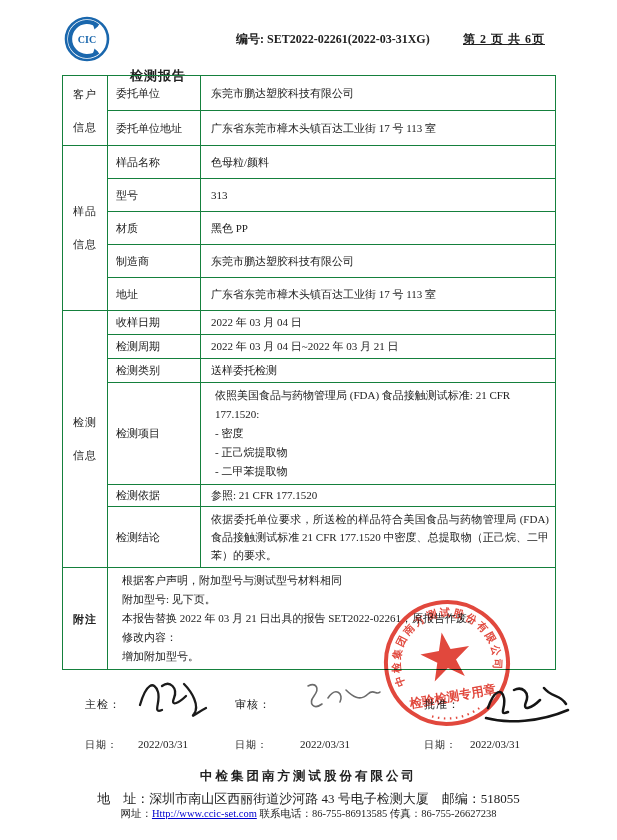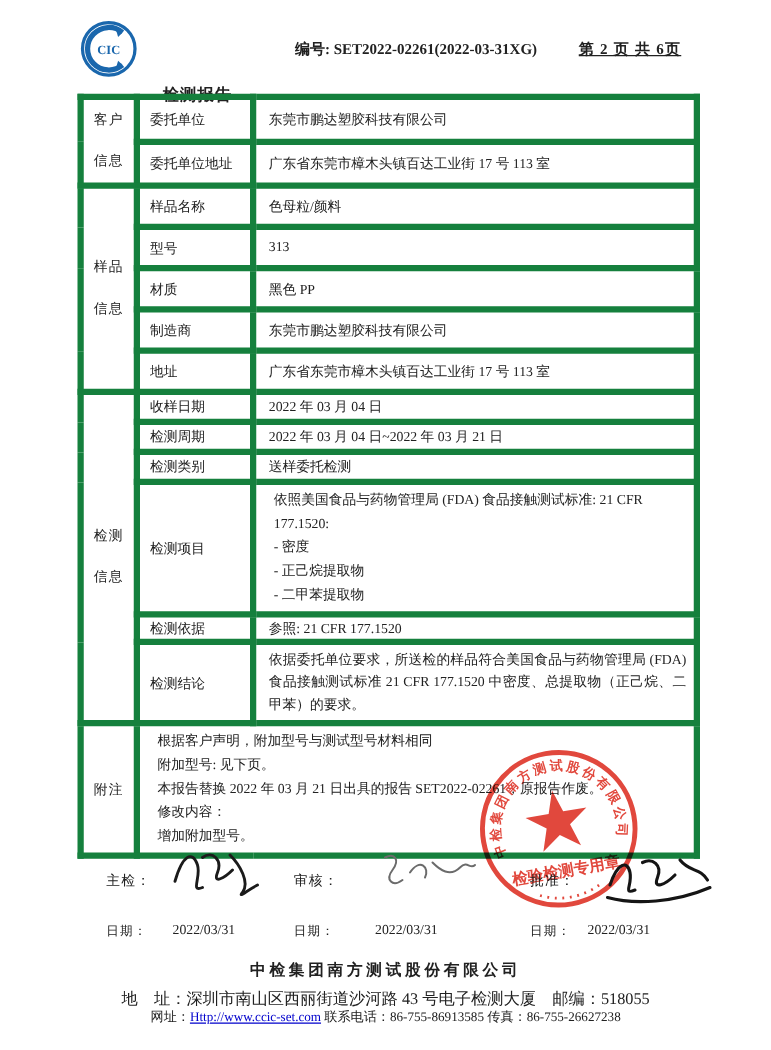--- a/index.html
+++ b/index.html
@@ -14,30 +14,30 @@
 
   
   .hdr-logo { position:absolute; left:62px; top:15px; width:50px; height:48px; }
   .hdr-title { position:absolute; left:130px; top:31px; font-size:13px; font-weight:bold; letter-spacing:1px;margin-top:36px; }
   .hdr-no { position:absolute; left:236px; top:31px; font-size:12px; font-weight:bold; }
   .hdr-page { position:absolute; left:463px; top:31px; font-size:12px; font-weight:bold; letter-spacing:1px;text-decoration:underline; }
 
   
   table.report { position:absolute; left:62px; top:75px; width:493px;
     border-collapse:collapse; table-layout:fixed; font-size:11px; }
-  table.report td { border:5px solid #15803d; vertical-align:middle; }
+  table.report td { border:1px solid #15803d; vertical-align:middle; }
   td.sec { text-align:center; white-space:pre-line; line-height:33px; letter-spacing:1px; }
   td.lbl { padding-left:8px; }
   td.val { padding-left:10px; padding-right:6px; }
   tr.r35 { height:35px; } tr.r33 { height:33px; } tr.r24 { height:24px; }
   tr.r22 { height:22px; }
   tr.rItems { height:94px; } tr.rConcl { height:54px; } tr.rNotes { height:92px; }
   td.multiline { white-space:pre-line; line-height:19px; vertical-align:middle; padding-top:3px; padding-bottom:3px;padding-left:14px; }
   td.wrap { line-height:18px; padding-top:3px; padding-bottom:3px; text-align:justify; }
-  td.noteSec { line-height:14px; }
+  td.noteSec { line-height:14px;font-weight:bold; }
 
   
   .sig-label { position:absolute; font-size:11px; letter-spacing:1px; }
   .sig-svg { position:absolute; }
   .date-label { position:absolute; font-size:10px; letter-spacing:1px; }
   .date-val { position:absolute; font-size:11px; width:84px; text-align:left; }
 
   
   .stamp { position:absolute; left:378px; top:594px; width:138px; height:138px;
     mix-blend-mode:multiply; opacity:0.92; transform:rotate(-10deg); }

